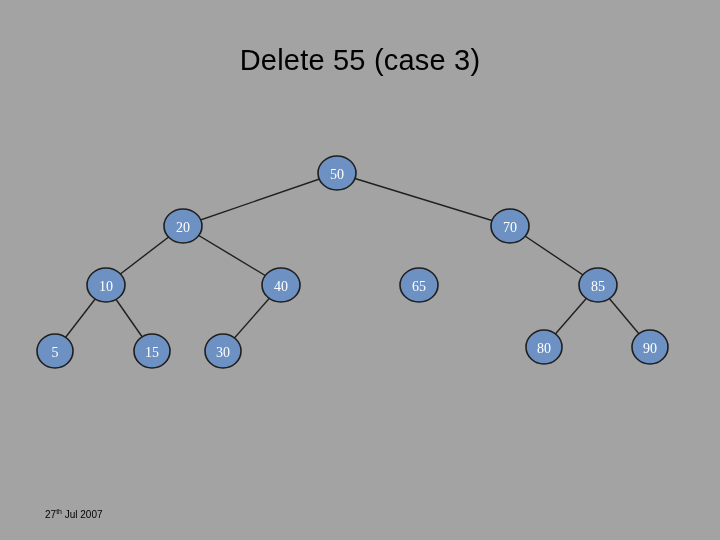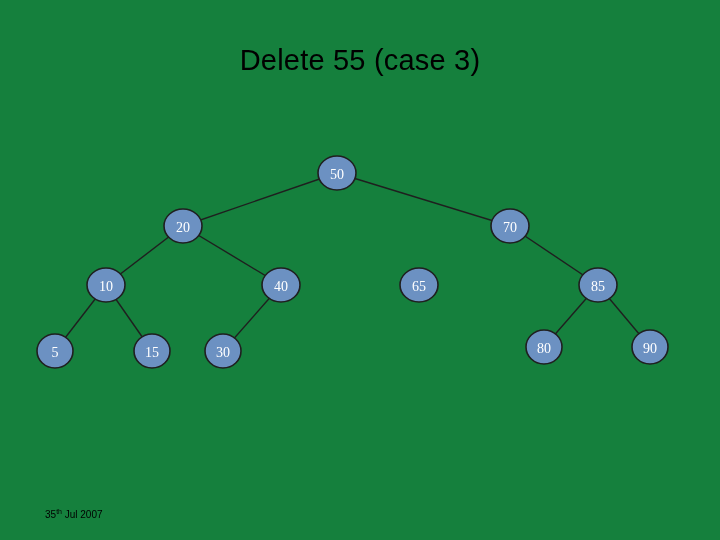--- a/index.html
+++ b/index.html
@@ -10,21 +10,21 @@
     width: 720px;
     height: 540px;
     background: #ffffff;
     font-family: "Liberation Sans", sans-serif;
     overflow: hidden;
   }
   #slide {
     position: relative;
     width: 720px;
     height: 540px;
-    background: #15803d;
+    background: #a3a3a3;
   }
   #title {
     position: absolute;
     left: 0;
     top: 44px;
     width: 720px;
     text-align: center;
     font-size: 29px;
     font-weight: 400;
     color: #000000;
@@ -124,15 +124,15 @@
           <ellipse cx="544" cy="347" rx="18" ry="17" fill="#6C91C2" stroke="#1F1F1F" stroke-width="1.6"></ellipse>
           <text x="544" y="348" class="node-label" fill="#FFFFFF">80</text>
         </g>
         <g>
           <ellipse cx="650" cy="347" rx="18" ry="17" fill="#6C91C2" stroke="#1F1F1F" stroke-width="1.6"></ellipse>
           <text x="650" y="348" class="node-label" fill="#FFFFFF">90</text>
         </g>
       </g>
   </svg>
 
-  <div id="footer"><span>35</span><sup>th</sup><span> Jul 2007</span></div>
+  <div id="footer"><span>27</span><sup>th</sup><span> Jul 2007</span></div>
 
 </div>
 
 </body></html>

